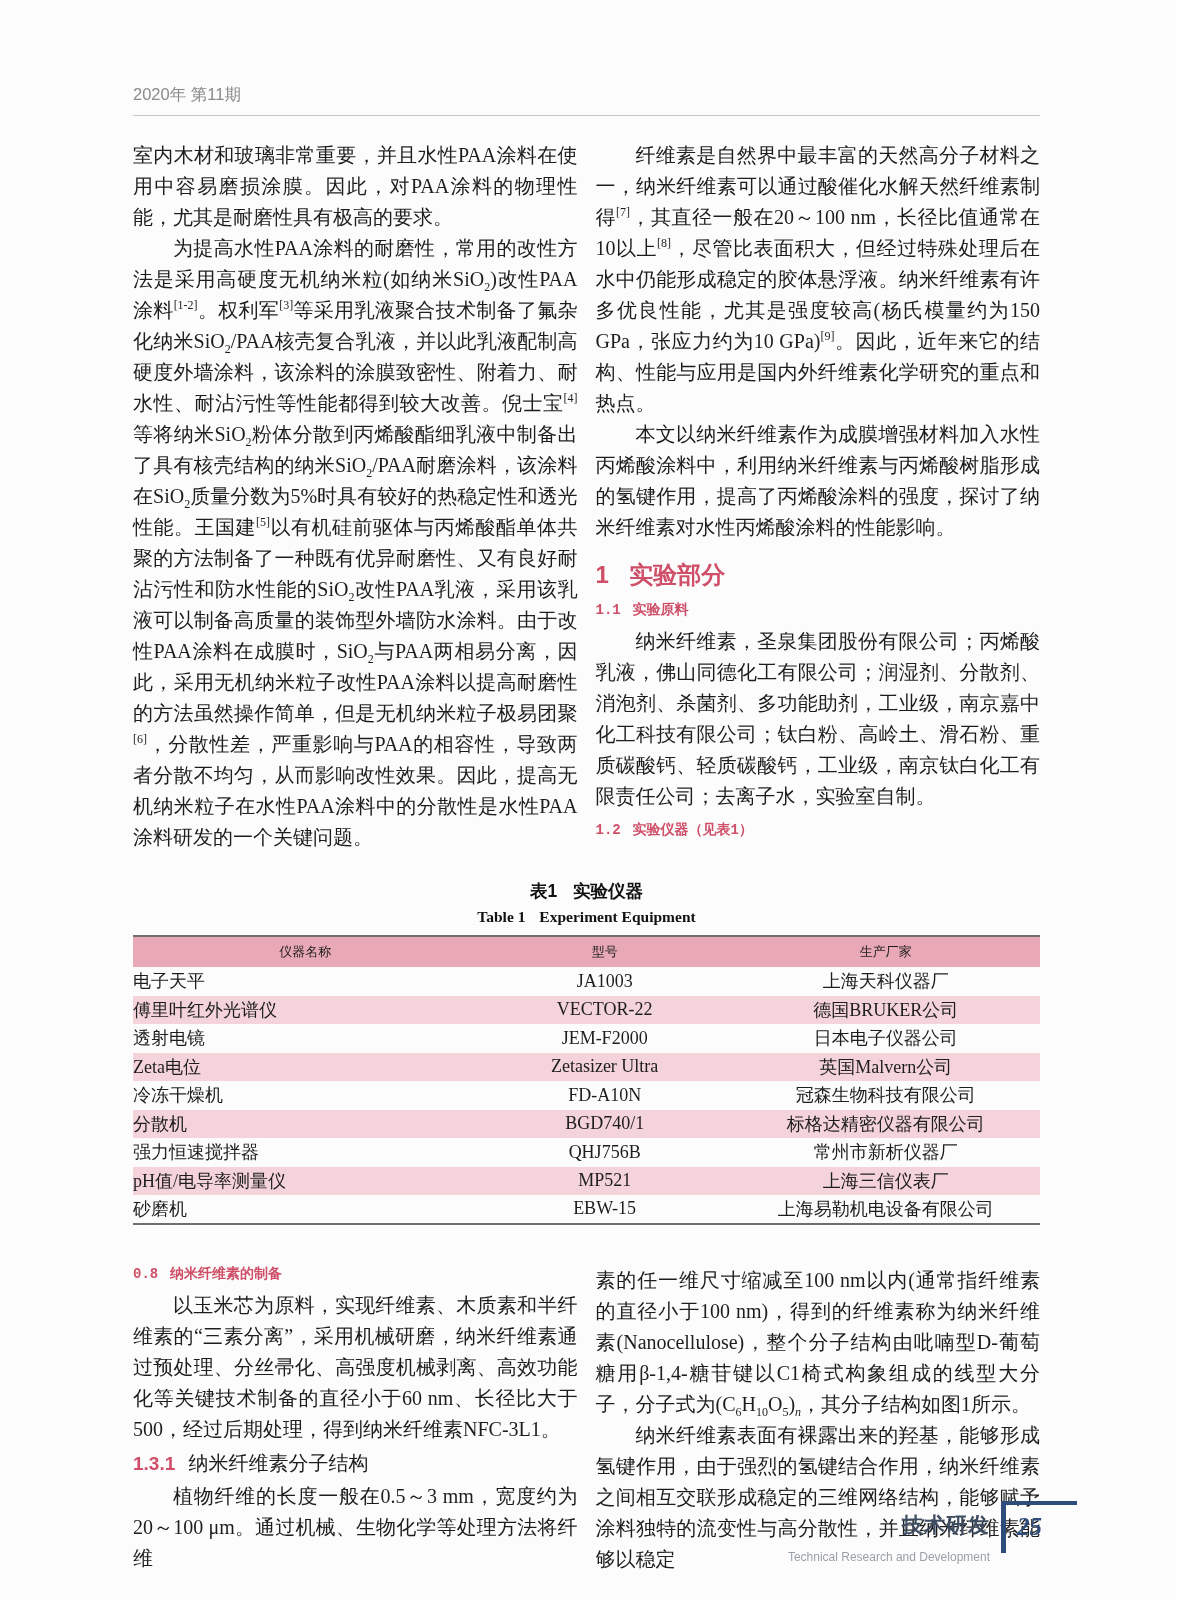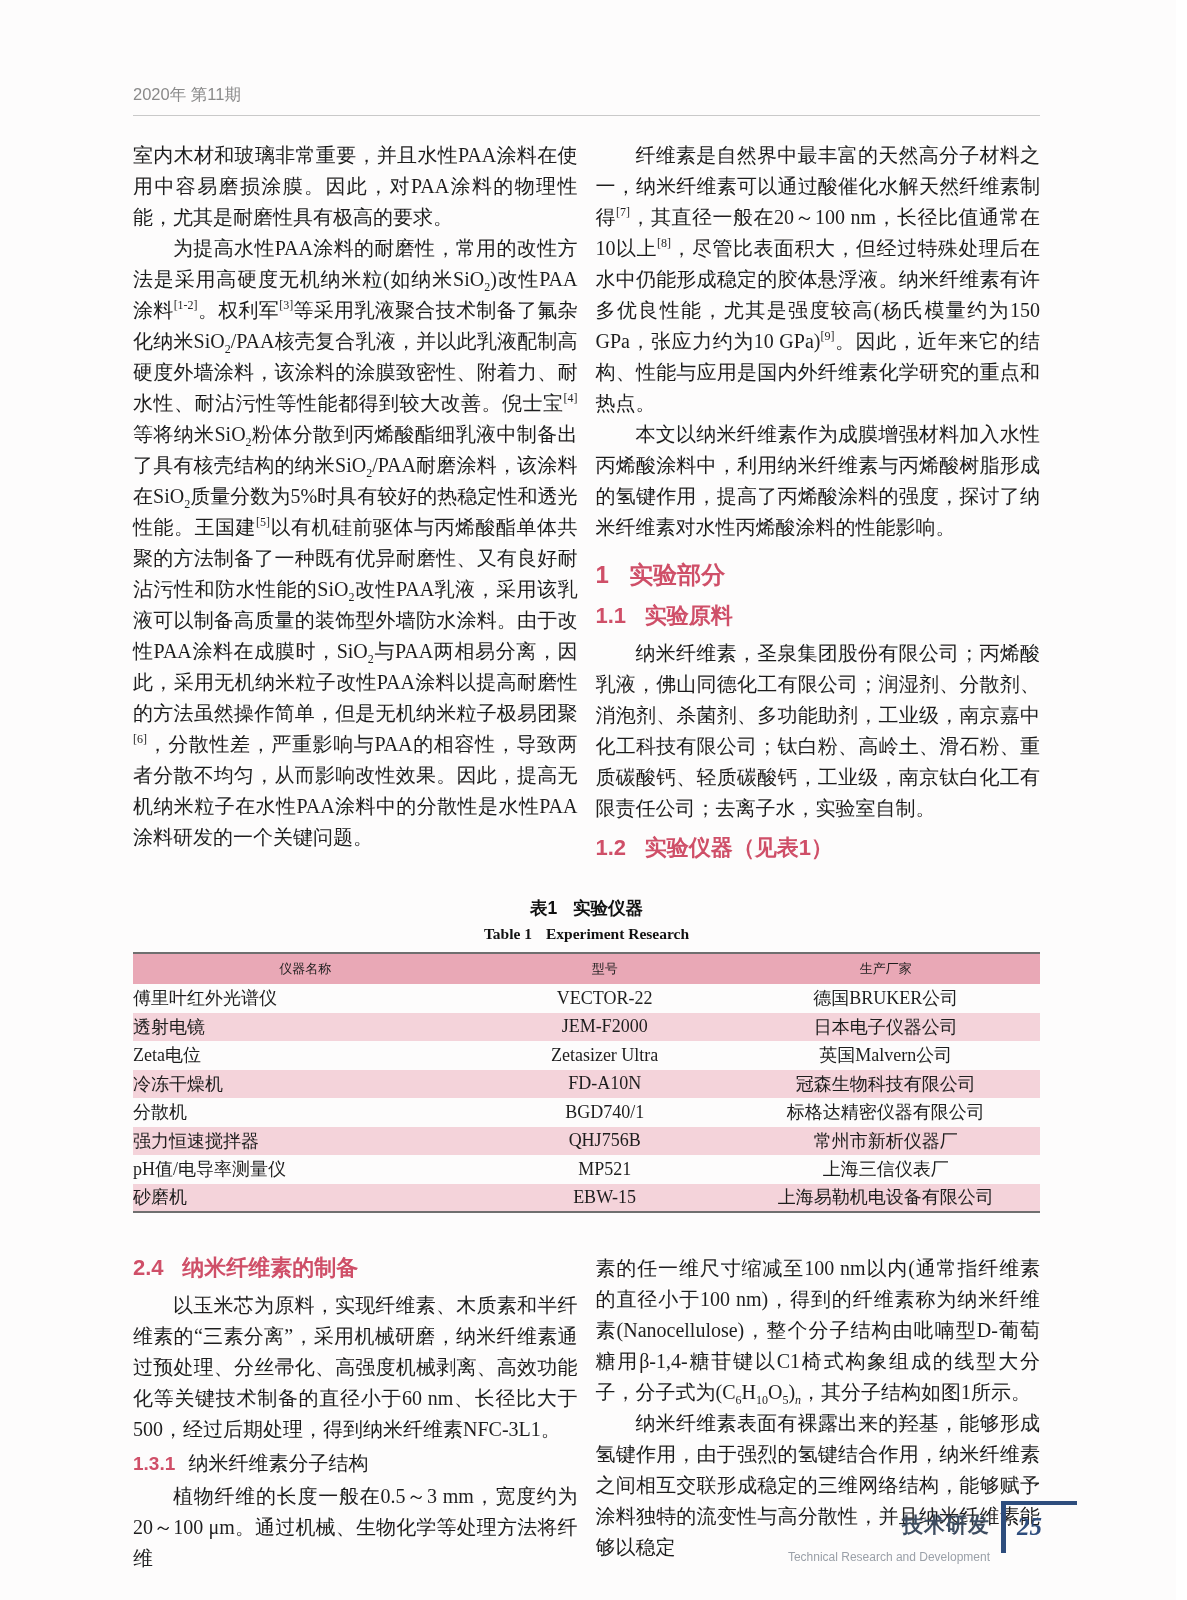--- a/index.html
+++ b/index.html
@@ -42,22 +42,22 @@
   sub{font-size:12px;line-height:0;vertical-align:sub;}
   sub.i{font-style:italic;}
 
   
   .h1{
     font-family:"Liberation Sans","DejaVu Sans",sans-serif;
     color:var(--pink);font-size:24px;font-weight:bold;
     margin:16px 0 10px;
   }
   .h2{
-    font-family:Liberation Sans, sans-serif;
-    color:var(--pink);font-size:22px;font-weight:bold;
+    font-family:Liberation Mono, monospace;
+    color:var(--pink);font-size:14px;font-weight:bold;
     margin:9px 0 7px;
   }
   .h3{
     font-size:20px;font-weight:normal;margin:5px 0 4px;
   }
   .h3 .num{
     font-family:"Liberation Sans","DejaVu Sans",sans-serif;
     color:var(--pink);font-weight:bold;font-size:19px;
   }
   .hnum{margin-right:0.85em;}
@@ -143,32 +143,37 @@
           <span class="hnum">1.2</span><span>实验仪器（见表1）</span>
         </div>
       </div>
     </div>
 
     <div class="tbl-wrap">
       <div class="cap-zh">
         <span class="cap-label">表1</span><span>实验仪器</span>
       </div>
       <div class="cap-en">
-        <span class="cap-label">Table 1</span><span>Experiment Research</span>
+        <span class="cap-label">Table 1</span><span>Experiment Equipment</span>
       </div>
       <table class="equip">
         <thead>
           <tr>
             <th class="c-name">仪器名称</th>
             <th class="c-model">型号</th>
             <th class="c-maker">生产厂家</th>
           </tr>
         </thead>
         <tbody>
           <tr>
+            <td class="c-name">电子天平</td>
+            <td class="c-model">JA1003</td>
+            <td class="c-maker">上海天科仪器厂</td>
+          </tr>
+          <tr>
             <td class="c-name">傅里叶红外光谱仪</td>
             <td class="c-model">VECTOR-22</td>
             <td class="c-maker">德国BRUKER公司</td>
           </tr>
           <tr>
             <td class="c-name">透射电镜</td>
             <td class="c-model">JEM-F2000</td>
             <td class="c-maker">日本电子仪器公司</td>
           </tr>
           <tr>
@@ -201,21 +206,21 @@
             <td class="c-model">EBW-15</td>
             <td class="c-maker">上海易勒机电设备有限公司</td>
           </tr>
         </tbody>
       </table>
     </div>
 
     <div class="two-col bottom-section">
       <div class="col">
         <div class="h2" style="margin-top:0;">
-          <span class="hnum">2.4</span><span>纳米纤维素的制备</span>
+          <span class="hnum">0.8</span><span>纳米纤维素的制备</span>
         </div>
         <p class="body indent">以玉米芯为原料，实现纤维素、木质素和半纤维素的“三素分离”，采用机械研磨，纳米纤维素通过预处理、分丝帚化、高强度机械剥离、高效功能化等关键技术制备的直径小于60 nm、长径比大于500，经过后期处理，得到纳米纤维素NFC-3L1。</p>
         <div class="h3">
           <span class="num hnum">1.3.1</span><span>纳米纤维素分子结构</span>
         </div>
         <p class="body indent">植物纤维的长度一般在0.5～3 mm，宽度约为20～100 μm。通过机械、生物化学等处理方法将纤维</p>
       </div>
       <div class="col">
         <p class="body">素的任一维尺寸缩减至100 nm以内(通常指纤维素的直径小于100 nm)，得到的纤维素称为纳米纤维素(Nanocellulose)，整个分子结构由吡喃型D-葡萄糖用β-1,4-糖苷键以C1椅式构象组成的线型大分子，分子式为(C<sub>6</sub>H<sub>10</sub>O<sub>5</sub>)<sub class="i">n</sub>，其分子结构如图1所示。</p>
         <p class="body indent">纳米纤维素表面有裸露出来的羟基，能够形成氢键作用，由于强烈的氢键结合作用，纳米纤维素之间相互交联形成稳定的三维网络结构，能够赋予涂料独特的流变性与高分散性，并且纳米纤维素能够以稳定</p>

